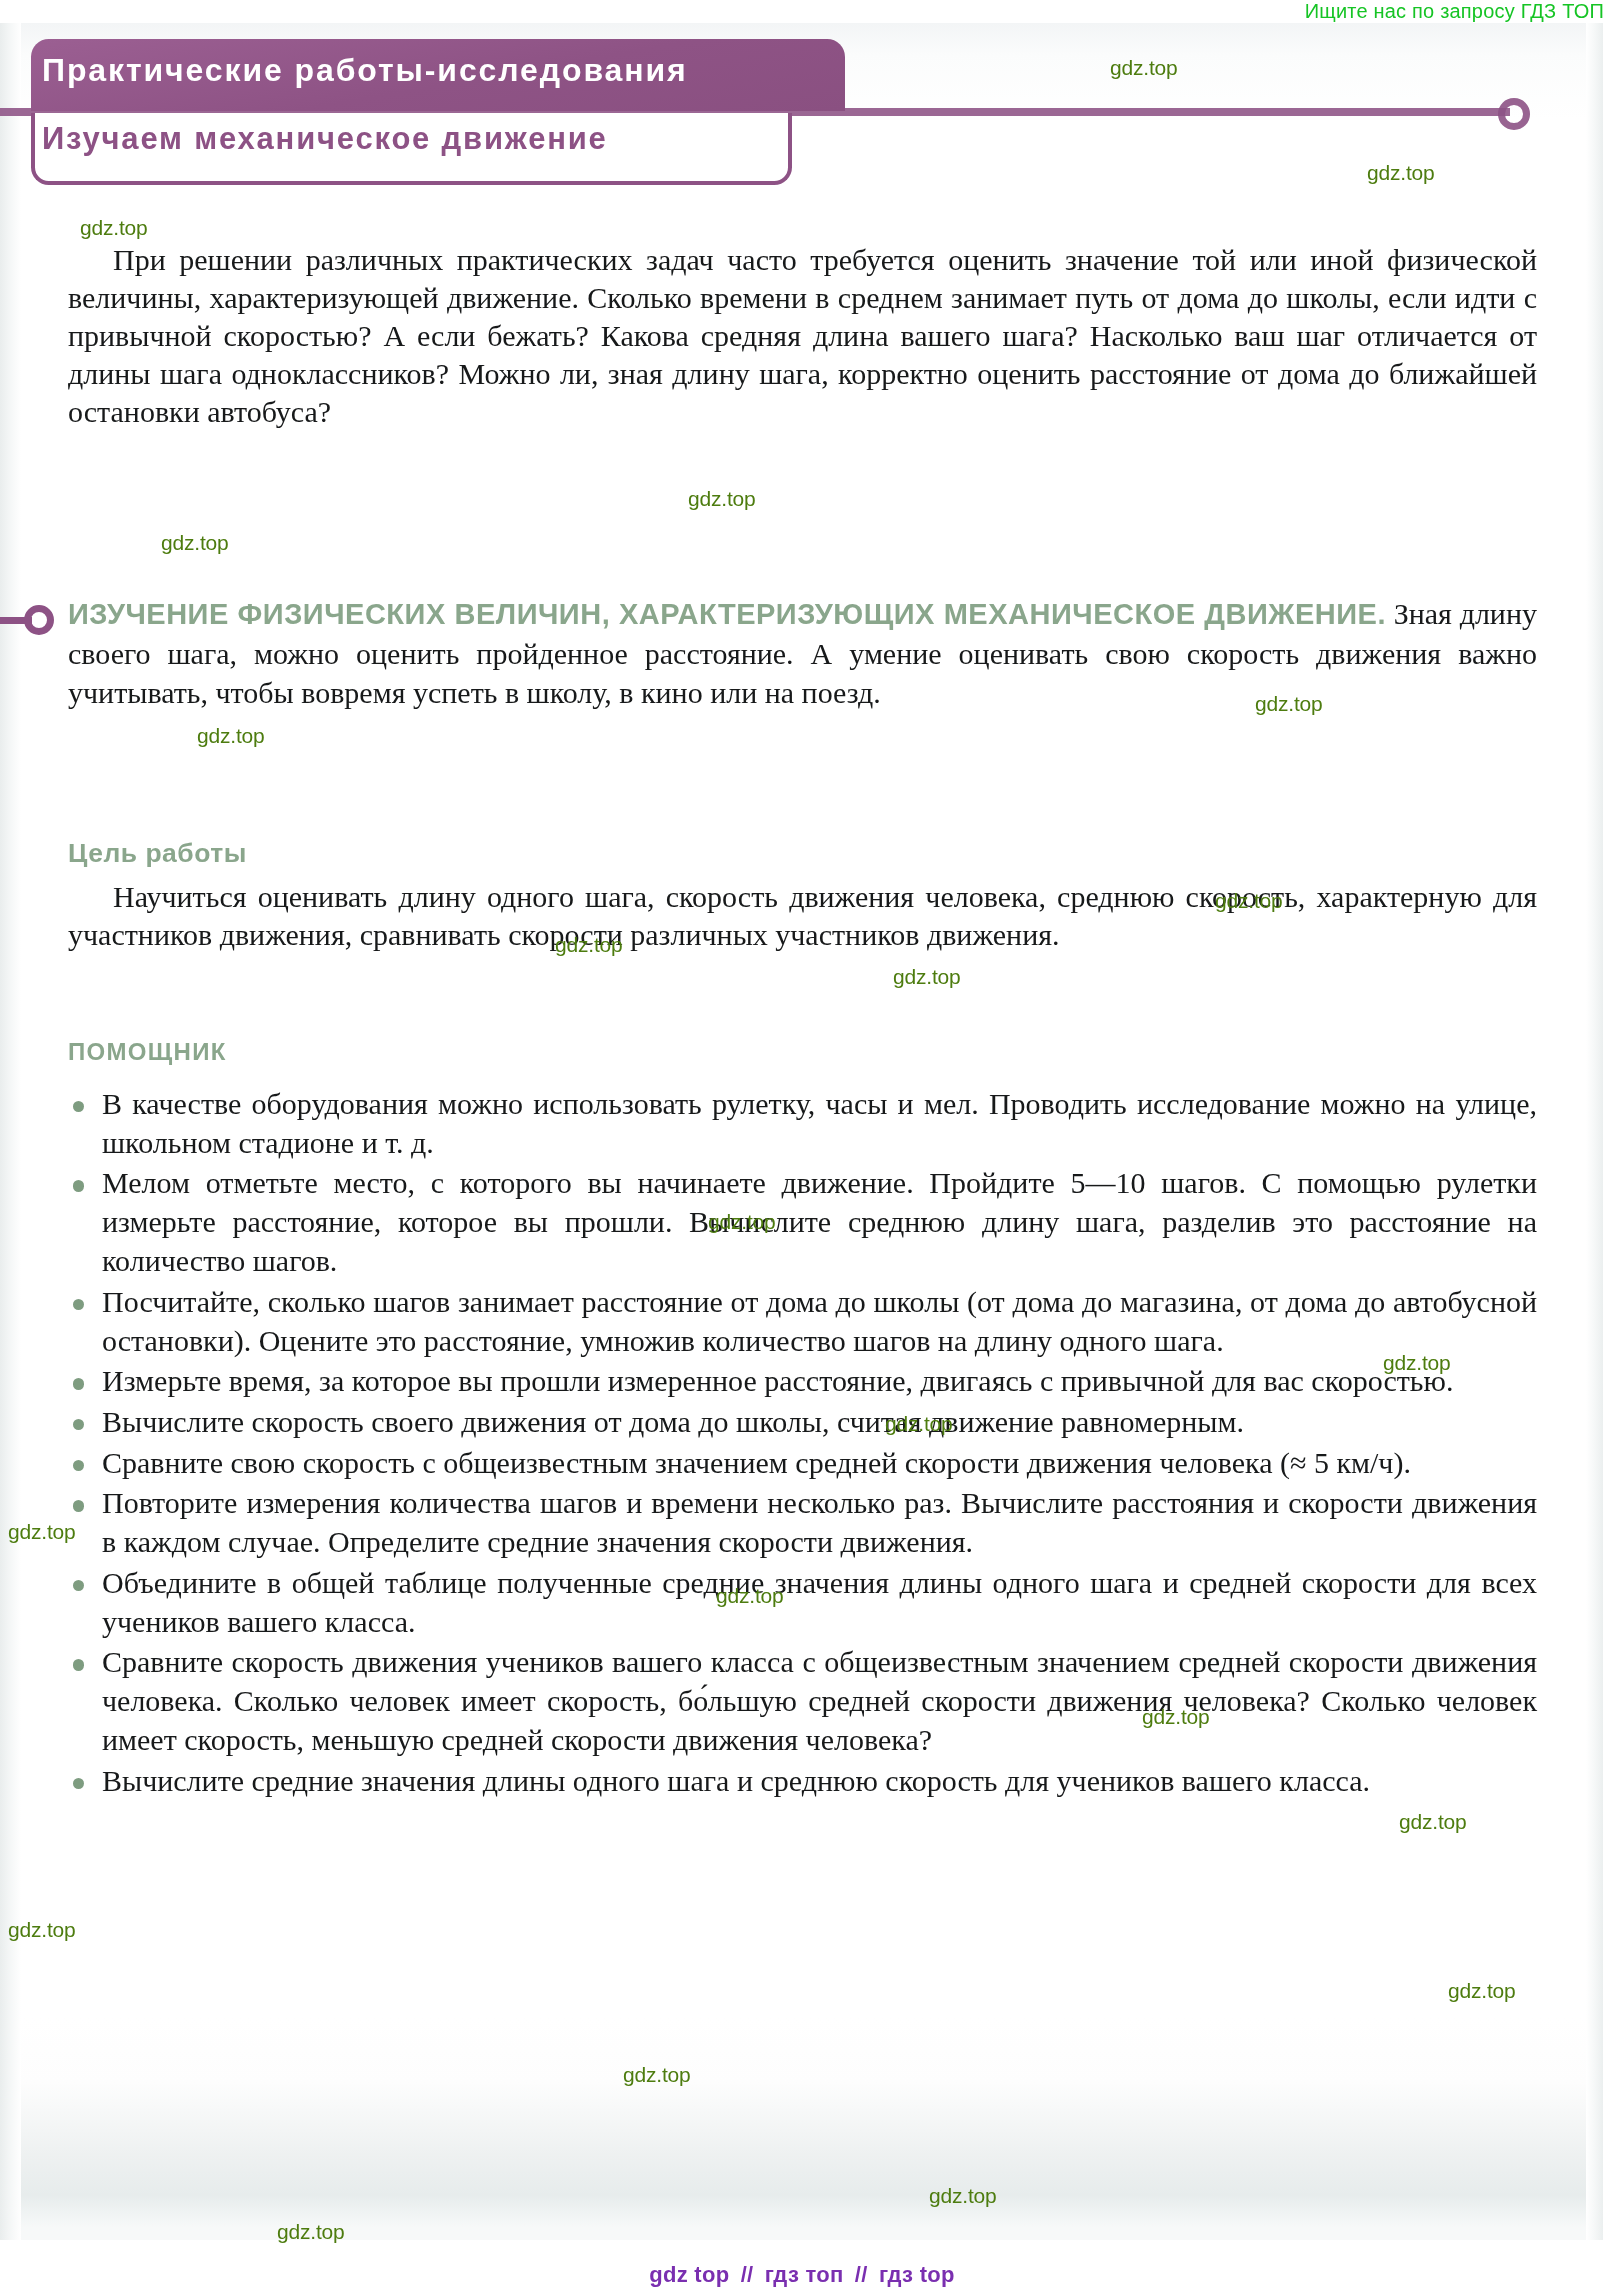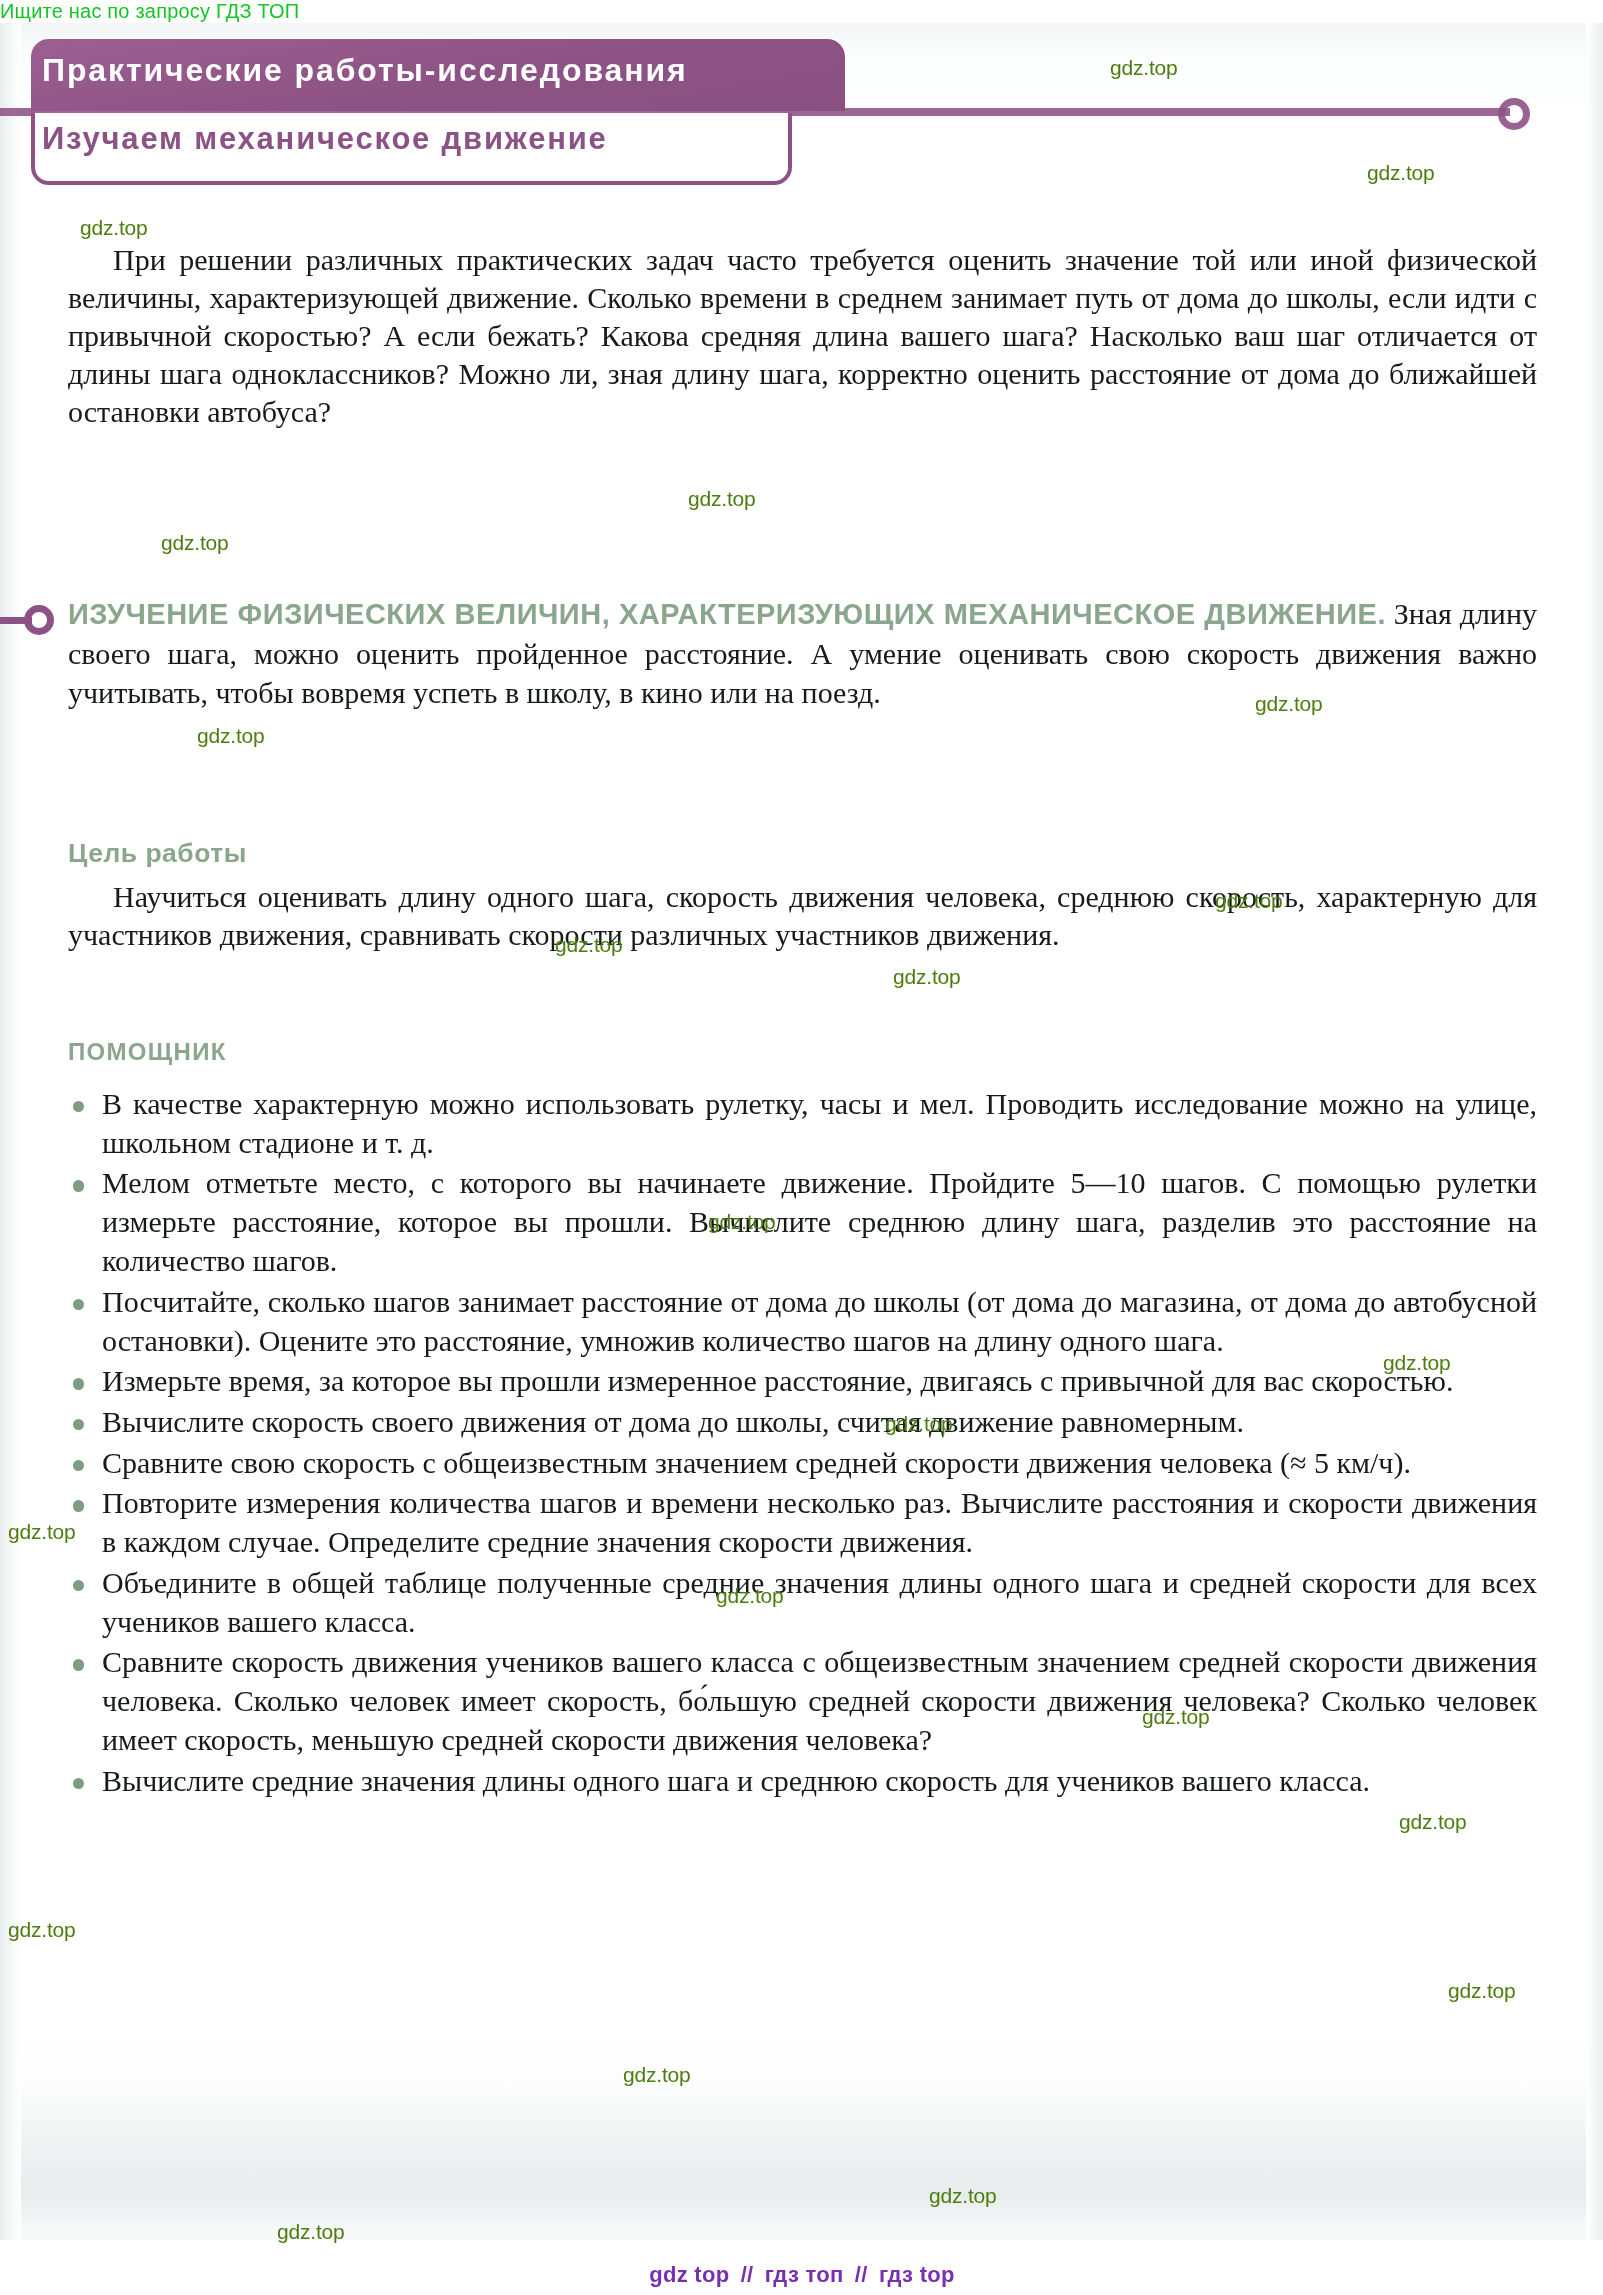--- a/index.html
+++ b/index.html
@@ -37,21 +37,21 @@
     right: 0; top: 22.5px;
     width: 17.7px; height: 2217px;
     background: linear-gradient(270deg, #eaeeee 0%, #f7f9f9 60%, #ffffff 100%);
   }
 
   
   .promo-top {
     position: absolute;
     left: 0; top: 0;
     width: 1604px;
-    text-align: left;
+    text-align: right;
     font-family: "Liberation Sans", sans-serif;
     font-size: 20px;
     color: #16c425;
     letter-spacing: 0.2px;
     line-height: 22.5px;
   }
 
   
   .header-zone {
     position: absolute;
@@ -282,21 +282,21 @@
 </div>
 
 <div class="col" style="top:838px;">
   <div class="sub-head">Цель работы</div>
   <p class="para" style="margin-top:9px;">Научиться оценивать длину одного шага, скорость движения человека, среднюю скорость, характерную для участников движения, сравнивать скорости различных участников движения.</p>
 </div>
 
 <div class="col" style="top:1038px;">
   <div class="sub-head small">ПОМОЩНИК</div>
   <ul class="bullets" style="margin-top:17.7px;" id="helper-list">
-      <li>В качестве характерную можно использовать рулетку, часы и мел. Проводить исследование можно на улице, школьном стадионе и т. д.</li>
+      <li>В качестве оборудования можно использовать рулетку, часы и мел. Проводить исследование можно на улице, школьном стадионе и т. д.</li>
       <li>Мелом отметьте место, с которого вы начинаете движение. Пройдите 5—10 шагов. С помощью рулетки измерьте расстояние, которое вы прошли. Вычислите среднюю длину шага, разделив это расстояние на количество шагов.</li>
       <li>Посчитайте, сколько шагов занимает расстояние от дома до школы (от дома до магазина, от дома до автобусной остановки). Оцените это расстояние, умножив количество шагов на длину одного шага.</li>
       <li>Измерьте время, за которое вы прошли измеренное расстояние, двигаясь с привычной для вас скоростью.</li>
       <li>Вычислите скорость своего движения от дома до школы, считая движение равномерным.</li>
       <li>Сравните свою скорость с общеизвестным значением средней скорости движения человека (≈ 5 км/ч).</li>
       <li>Повторите измерения количества шагов и времени несколько раз. Вычислите расстояния и скорости движения в каждом случае. Определите средние значения скорости движения.</li>
       <li>Объедините в общей таблице полученные средние значения длины одного шага и средней скорости для всех учеников вашего класса.</li>
       <li>Сравните скорость движения учеников вашего класса с общеизвестным значением средней скорости движения человека. Сколько человек имеет скорость, бо́льшую средней скорости движения человека? Сколько человек имеет скорость, меньшую средней скорости движения человека?</li>
       <li>Вычислите средние значения длины одного шага и среднюю скорость для учеников вашего класса.</li>
     </ul>

